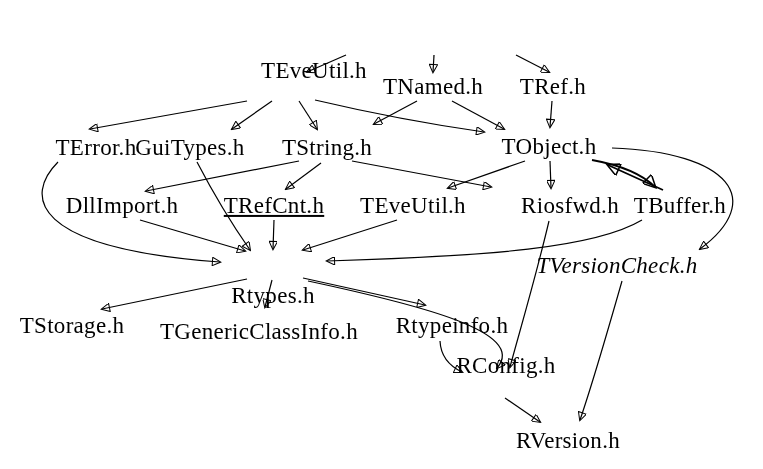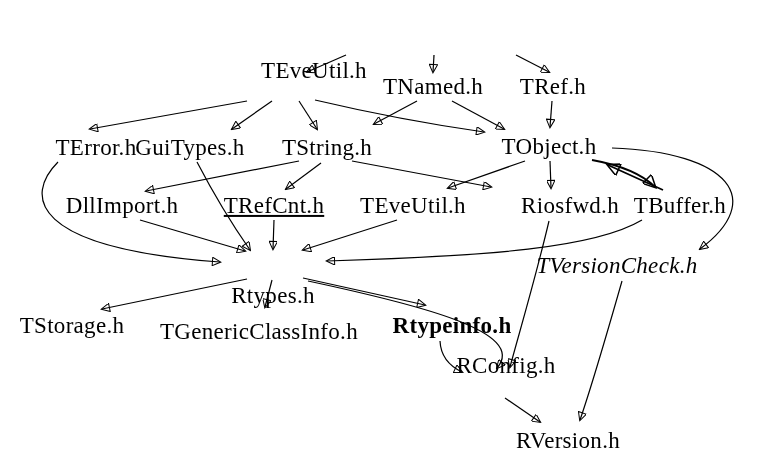--- a/index.html
+++ b/index.html
@@ -87,17 +87,17 @@
       <div class="node" style="left: 549px; top: 147px;">TObject.h</div>
       <div class="node" style="left: 122px; top: 206px;">DllImport.h</div>
       <div class="node" style="left: 274px; top: 206px; text-decoration: underline;">TRefCnt.h</div>
       <div class="node" style="left: 413px; top: 206px;">TEveUtil.h</div>
       <div class="node" style="left: 550px; top: 206px; margin-left: 20px;">Riosfwd.h</div>
       <div class="node" style="left: 680px; top: 206px; text-align: center;">TBuffer.h</div>
       <div class="node" style="left: 273px; top: 266px; margin-top: 30px;">Rtypes.h</div>
       <div class="node" style="left: 617px; top: 266px; font-style: italic;">TVersionCheck.h</div>
       <div class="node" style="left: 72px; top: 326px;">TStorage.h</div>
       <div class="node" style="left: 259px; top: 326px; margin-top: 6px;">TGenericClassInfo.h</div>
-      <div class="node" style="left: 452px; top: 326px; font-weight: bold;">Rtypeinfo.h</div>
+      <div class="node" style="left: 452px; top: 326px;">Rtypeinfo.h</div>
       <div class="node" style="left: 506px; top: 366px;">RConfig.h</div>
       <div class="node" style="left: 568px; top: 441px;">RVersion.h</div>
     </div>
 </div>
 
 </body></html>

